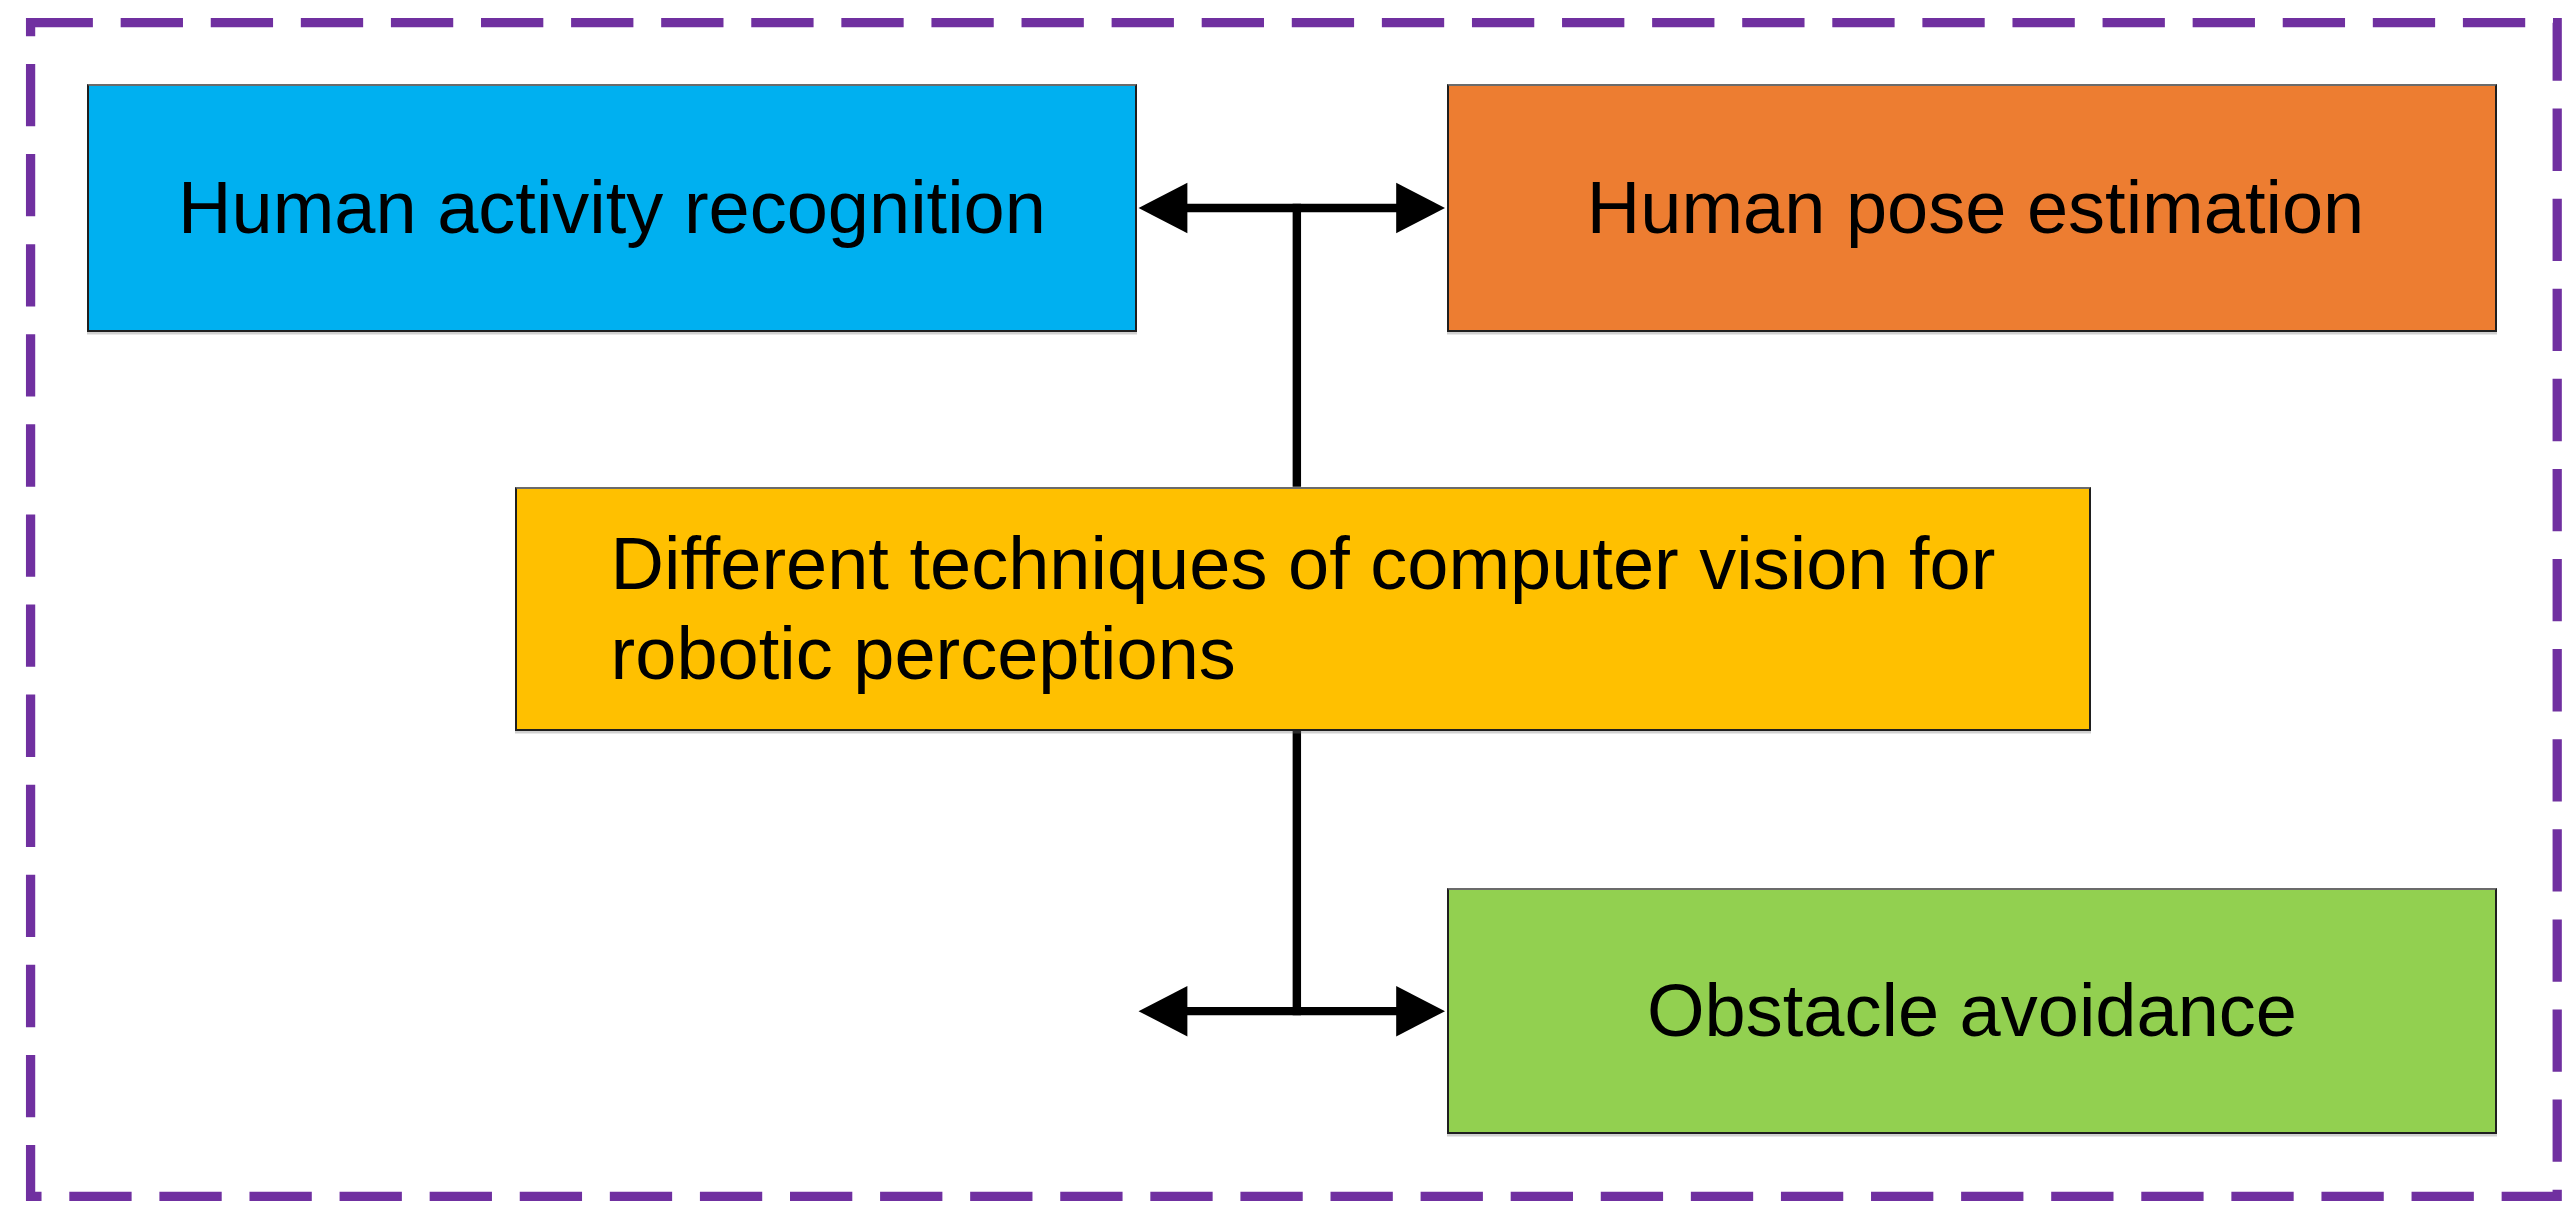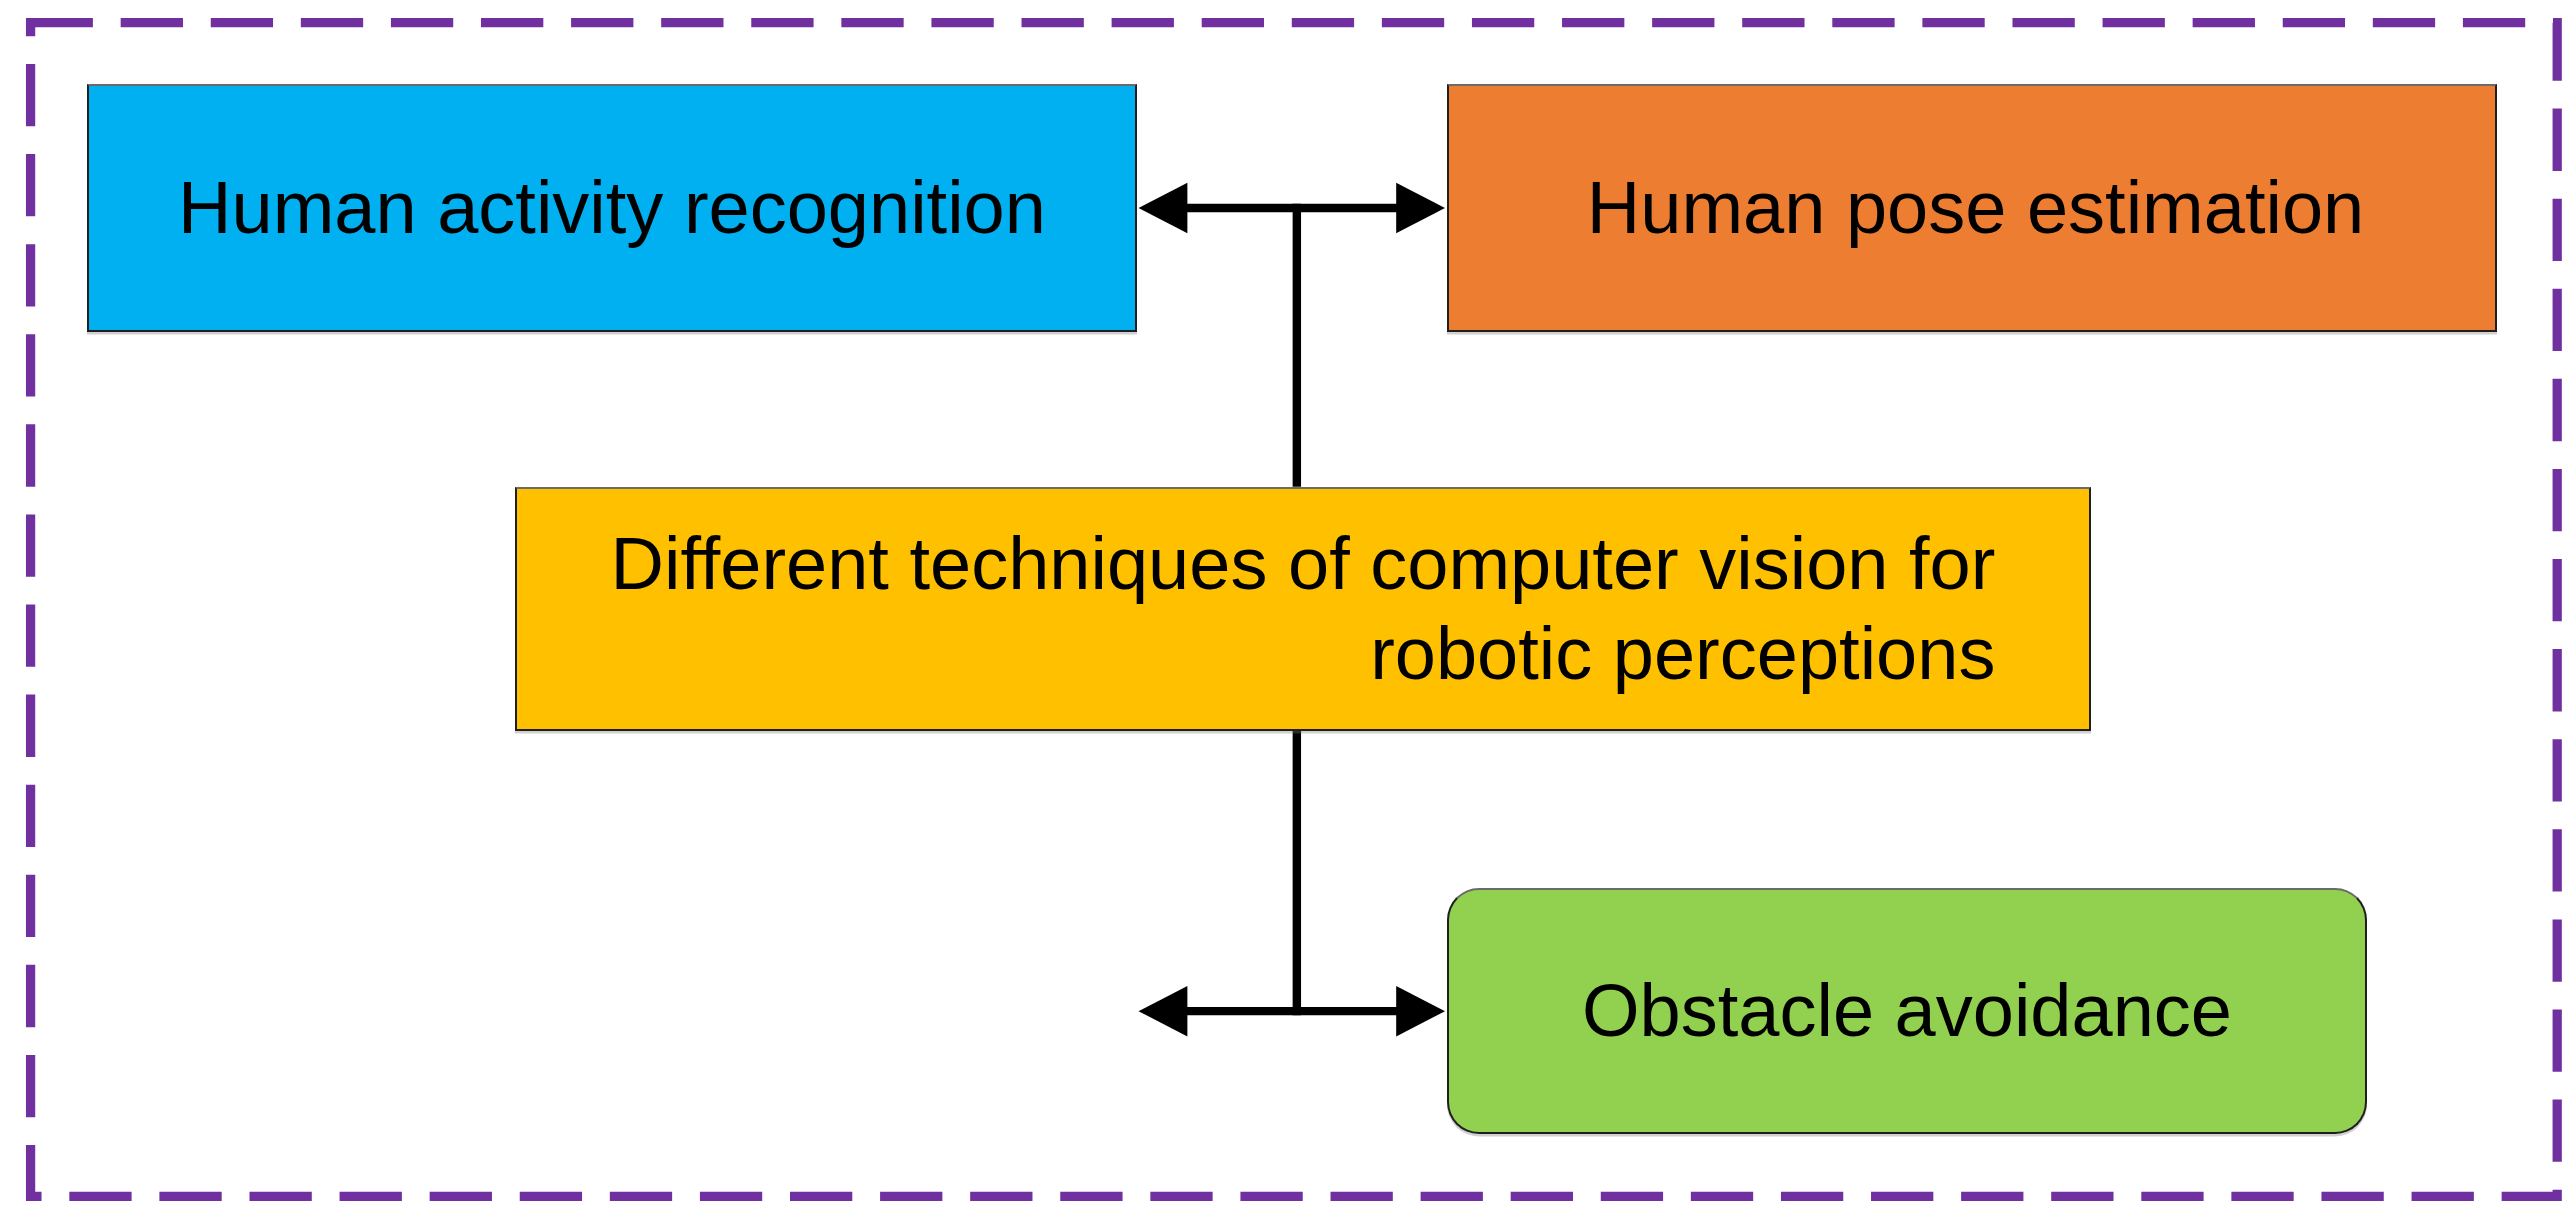--- a/index.html
+++ b/index.html
@@ -22,21 +22,21 @@
     width: 2576px;
     height: 1225px;
     display: block;
   }
   .node {
     position: absolute;
     box-sizing: border-box;
     display: flex;
     align-items: center;
     justify-content: center;
-    text-align: right;
+    text-align: left;
     border: 2.5px solid #1f1f1f;
     border-top-color: #6b6b6b;
     box-shadow: 0 2.5px 0 rgba(120,120,120,0.35);
     color: #000000;
     font-size: 74px;
     line-height: 1.2;
     white-space: nowrap;
   }
   .node--center {
     white-space: normal;
@@ -44,21 +44,21 @@
     padding: 8px 34px;
   }
   .node--center .line {
     display: block;
   }
   
   .node--top-left     { left: 87px;  top: 84px;  width: 1050px; height: 248px; }
   .node--top-right    { left: 1447px; top: 84px;  width: 1050px; height: 248px; }
   .node--center       { left: 515px;  top: 487px;  width: 1576px; height: 244px; }
   .node--bottom-left  { left: 87px;  top: 888px; width: 1052px; height: 246px; }
-  .node--bottom-right { left: 1447px; top: 888px; width: 920px; height: 246px; border-radius: 32px; }
+  .node--bottom-right { left: 1447px; top: 888px; width: 1050px; height: 246px; }
 </style>
 </head>
 <body>
 
 <div class="canvas">
 
   <svg class="overlay" viewBox="0 0 3059 1455" aria-hidden="true">
 
     <rect x="36" y="27" width="3001" height="1394" fill="none" stroke-width="11" stroke-dasharray="74 33" style="stroke: rgb(112, 48, 160);"></rect>
 

